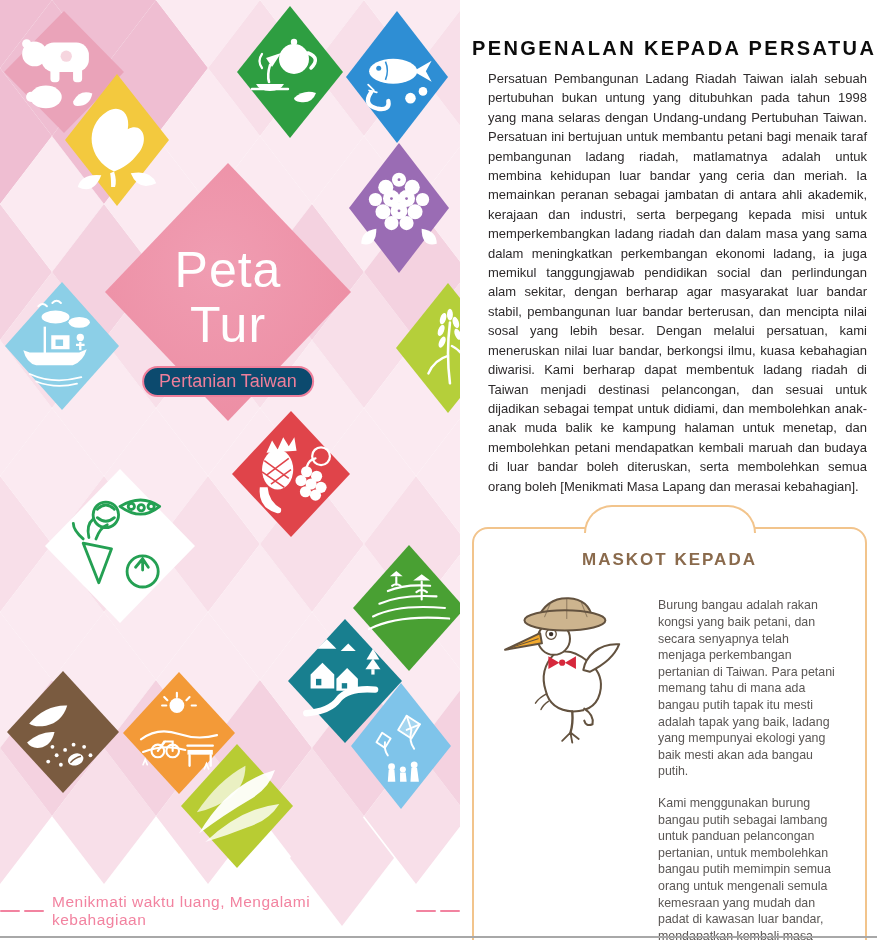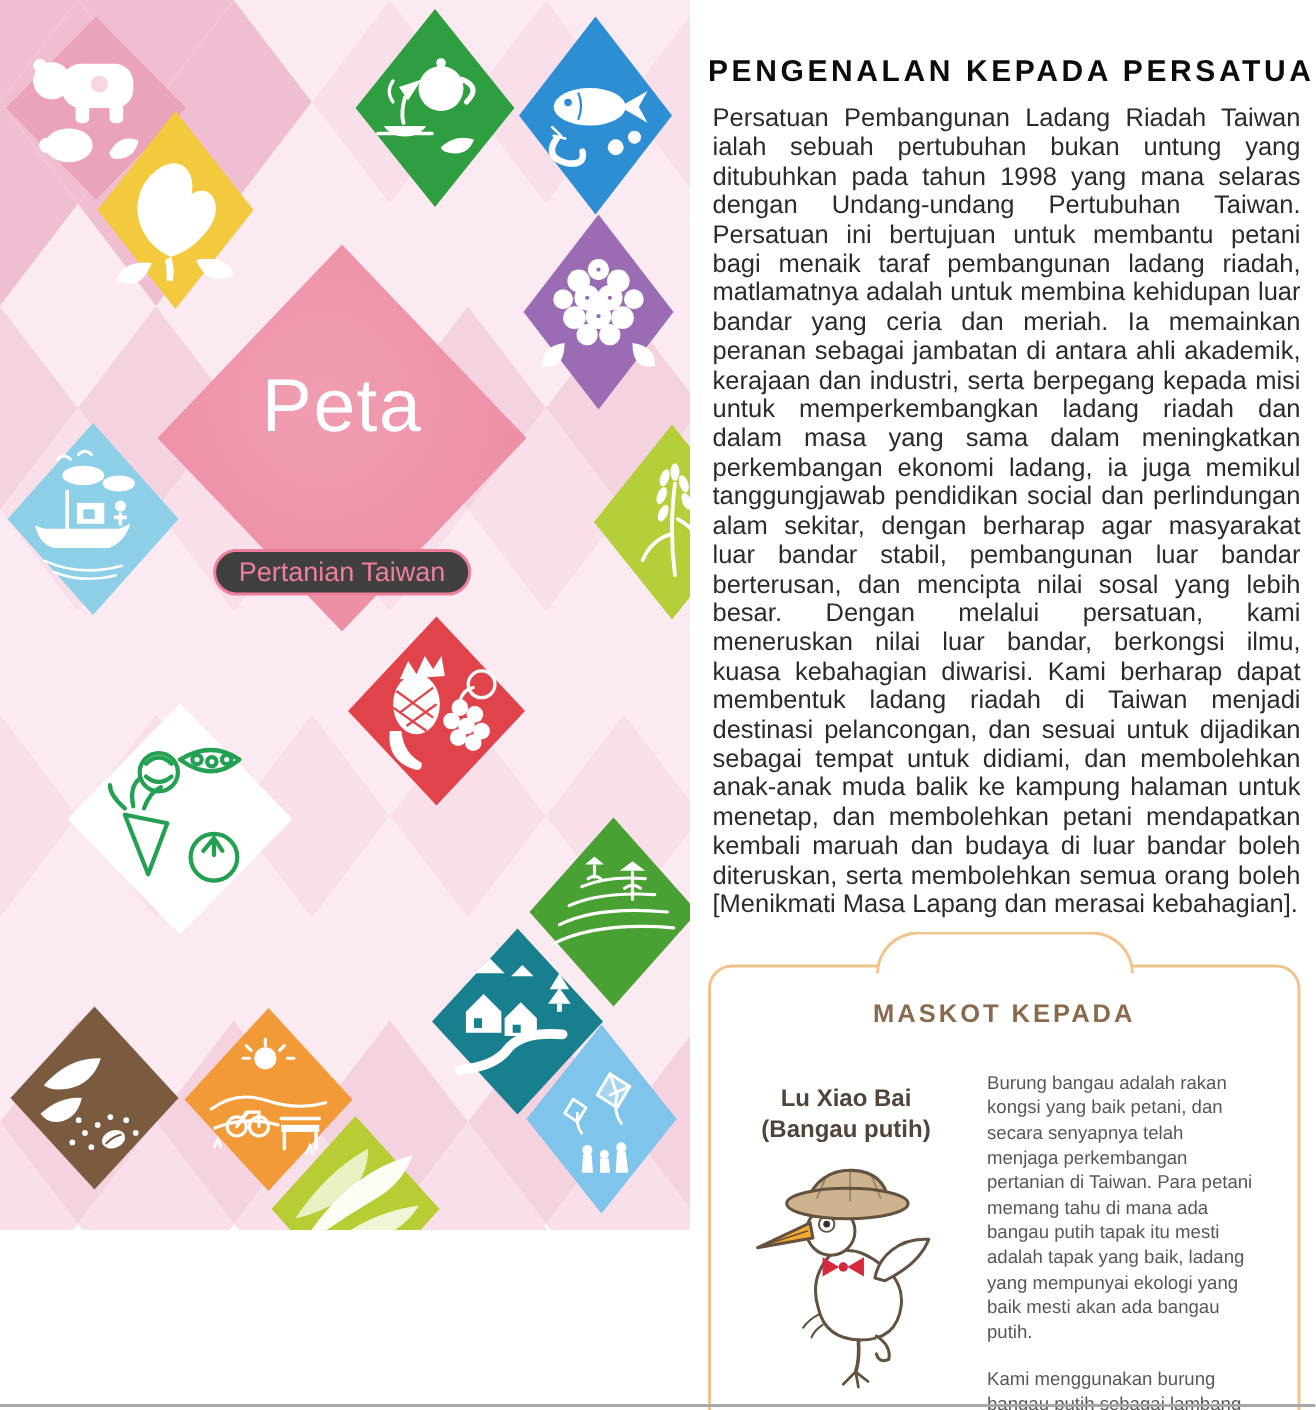--- a/index.html
+++ b/index.html
@@ -1,41 +1,41 @@
 <!DOCTYPE html>
 <html><head>
 <meta charset="utf-8">
 <style>
   html,body{margin:0;padding:0}
   body{
     width:877px;height:940px;position:relative;overflow:hidden;background:#fff;
     font-family:"Liberation Sans","DejaVu Sans",sans-serif;color:#222;
   }
   
-  #left-panel{position:absolute;left:0;top:0;width:460px;height:820px;overflow:hidden}
+  #left-panel{position:absolute;left:0;top:0;width:460px;height:940px;overflow:hidden}
   #diamond-svg{position:absolute;left:0;top:0}
   .title-text{
     position:absolute;left:228px;top:243px;transform:translateX(-50%);
     color:#fff;font-size:50px;line-height:55px;text-align:center;letter-spacing:1px;white-space:pre;
   }
   .subtitle-pill{
     position:absolute;left:228px;top:366px;transform:translateX(-50%);
-    background:#404040;border:2.5px solid #ee7f9b;color:#ee7f9b;border-radius:20px;
+    background:#0c4a6e;border:2.5px solid #ee7f9b;color:#ee7f9b;border-radius:20px;
     font-size:18px;padding:3px 15px;white-space:nowrap;
   }
   .tagline{
     position:absolute;left:0;top:893px;width:460px;display:flex;align-items:center;justify-content:flex-end;
     gap:8px;color:#f283a0;font-size:15.5px;letter-spacing:.5px;
   }
   .tagline .dashes{display:inline-flex;gap:4px}
   .tagline .bar{display:inline-block;width:20px;height:2.4px;background:#f283a0;border-radius:2px}
   
   #right-panel{position:absolute;left:472px;top:0;width:395px}
   h1.heading{margin:37px 0 0 0;font-size:20px;font-weight:bold;letter-spacing:2.4px;color:#0c0c0c;white-space:nowrap}
-  p.intro{margin:9px 0 0 3px;font-size:17px;line-height:19.4px;text-align:justify;color:#2d2a2b}
+  p.intro{margin:9px 0 0 16px;font-size:13px;line-height:19.4px;text-align:justify;color:#2d2a2b}
   .mascot-box{margin-top:31px;border:2px solid #f2c48c;border-radius:16px;position:relative;padding:18px 15px 10px;background:#fff}
   .arch{
     position:absolute;top:-24px;left:50%;transform:translateX(-50%);
     width:168px;height:26px;background:#fff;border:2px solid #f2c48c;border-bottom:none;
     border-radius:110px 110px 0 0;
   }
   .box-title{text-align:center;color:#8a6a4c;font-weight:bold;font-size:17px;letter-spacing:2px;line-height:1.5;position:relative}
   .box-content{display:flex;margin-top:10px}
   .box-left{width:150px;flex:none;text-align:center}
   .mascot-name{margin-top:24px;font-weight:bold;font-size:16px;color:#51443a;line-height:1.3}
@@ -375,21 +375,21 @@
             <circle cx="-6" cy="17" r="6"></circle>
             <path d="M-20,17 l6,-9 8,0 0,9 m-7,-9 l-7,9"></path>
             <path d="M-34,30 l2,-5 2,5 M24,34 l2,-5 2,5" stroke-width="1.6"></path>
           </g>
         </g>
       </g>
       <g>
         <polygon points="228,163 351,292 228,421 105,292" fill="url(#pinkTex)"></polygon>
       </g>
     </svg>
-  <div class="title-text"><span>Peta</span><br></div>
+  <div class="title-text"><span>Peta</span><br><span>Tur</span></div>
   <div class="subtitle-pill">Pertanian Taiwan</div>
   <div class="tagline">
     <span class="dashes">
         <span class="bar"></span>
         <span class="bar"></span>
       </span>
     <span>Menikmati waktu luang, Mengalami kebahagiaan</span>
     <span class="dashes">
         <span class="bar"></span>
         <span class="bar"></span>
@@ -401,24 +401,20 @@
   <h1 class="heading">PENGENALAN KEPADA PERSATUAN</h1>
   <p class="intro">Persatuan Pembangunan Ladang Riadah Taiwan ialah sebuah pertubuhan bukan untung yang ditubuhkan pada tahun 1998 yang mana selaras dengan Undang-undang Pertubuhan Taiwan. Persatuan ini bertujuan untuk membantu petani bagi menaik taraf pembangunan ladang riadah, matlamatnya adalah untuk membina kehidupan luar bandar yang ceria dan meriah. Ia memainkan peranan sebagai jambatan di antara ahli akademik, kerajaan dan industri, serta berpegang kepada misi untuk memperkembangkan ladang riadah dan dalam masa yang sama dalam meningkatkan perkembangan ekonomi ladang, ia juga memikul tanggungjawab pendidikan social dan perlindungan alam sekitar, dengan berharap agar masyarakat luar bandar stabil, pembangunan luar bandar berterusan, dan mencipta nilai sosal yang lebih besar. Dengan melalui persatuan, kami meneruskan nilai luar bandar, berkongsi ilmu, kuasa kebahagian diwarisi. Kami berharap dapat membentuk ladang riadah di Taiwan menjadi destinasi pelancongan, dan sesuai untuk dijadikan sebagai tempat untuk didiami, dan membolehkan anak-anak muda balik ke kampung halaman untuk menetap, dan membolehkan petani mendapatkan kembali maruah dan budaya di luar bandar boleh diteruskan, serta membolehkan semua orang boleh [Menikmati Masa Lapang dan merasai kebahagian].</p>
 
   <div class="mascot-box">
     <div class="arch"></div>
     <div class="box-title">
       <span>MASKOT KEPADA</span><br>
     </div>
     <div class="box-content">
       <div class="box-left">
-        <div class="mascot-name">
-          <span>Lu Xiao Bai</span><br>
-          <span>(Bangau putih)</span>
-        </div>
         
         <svg class="bird" width="138" height="168" viewBox="0 0 150 172">
           <g stroke="#63523f" stroke-width="2.2" stroke-linejoin="round" stroke-linecap="round">
 
             <path d="M64,69 Q48,86 55,108 Q60,130 85,131 Q112,131 115,106 Q117,88 100,76 Q87,66 77,66 Q68,64 64,69 Z" fill="#fff"></path>
 
             <path d="M103,88 Q128,76 135,58 Q119,57 108,66 Q98,74 96,86 Z" fill="#fff"></path>
 
             <path d="M56,112 q-8,4 -12,10 M58,120 q-6,4 -8,9" fill="none" stroke-width="1.6"></path>
 

